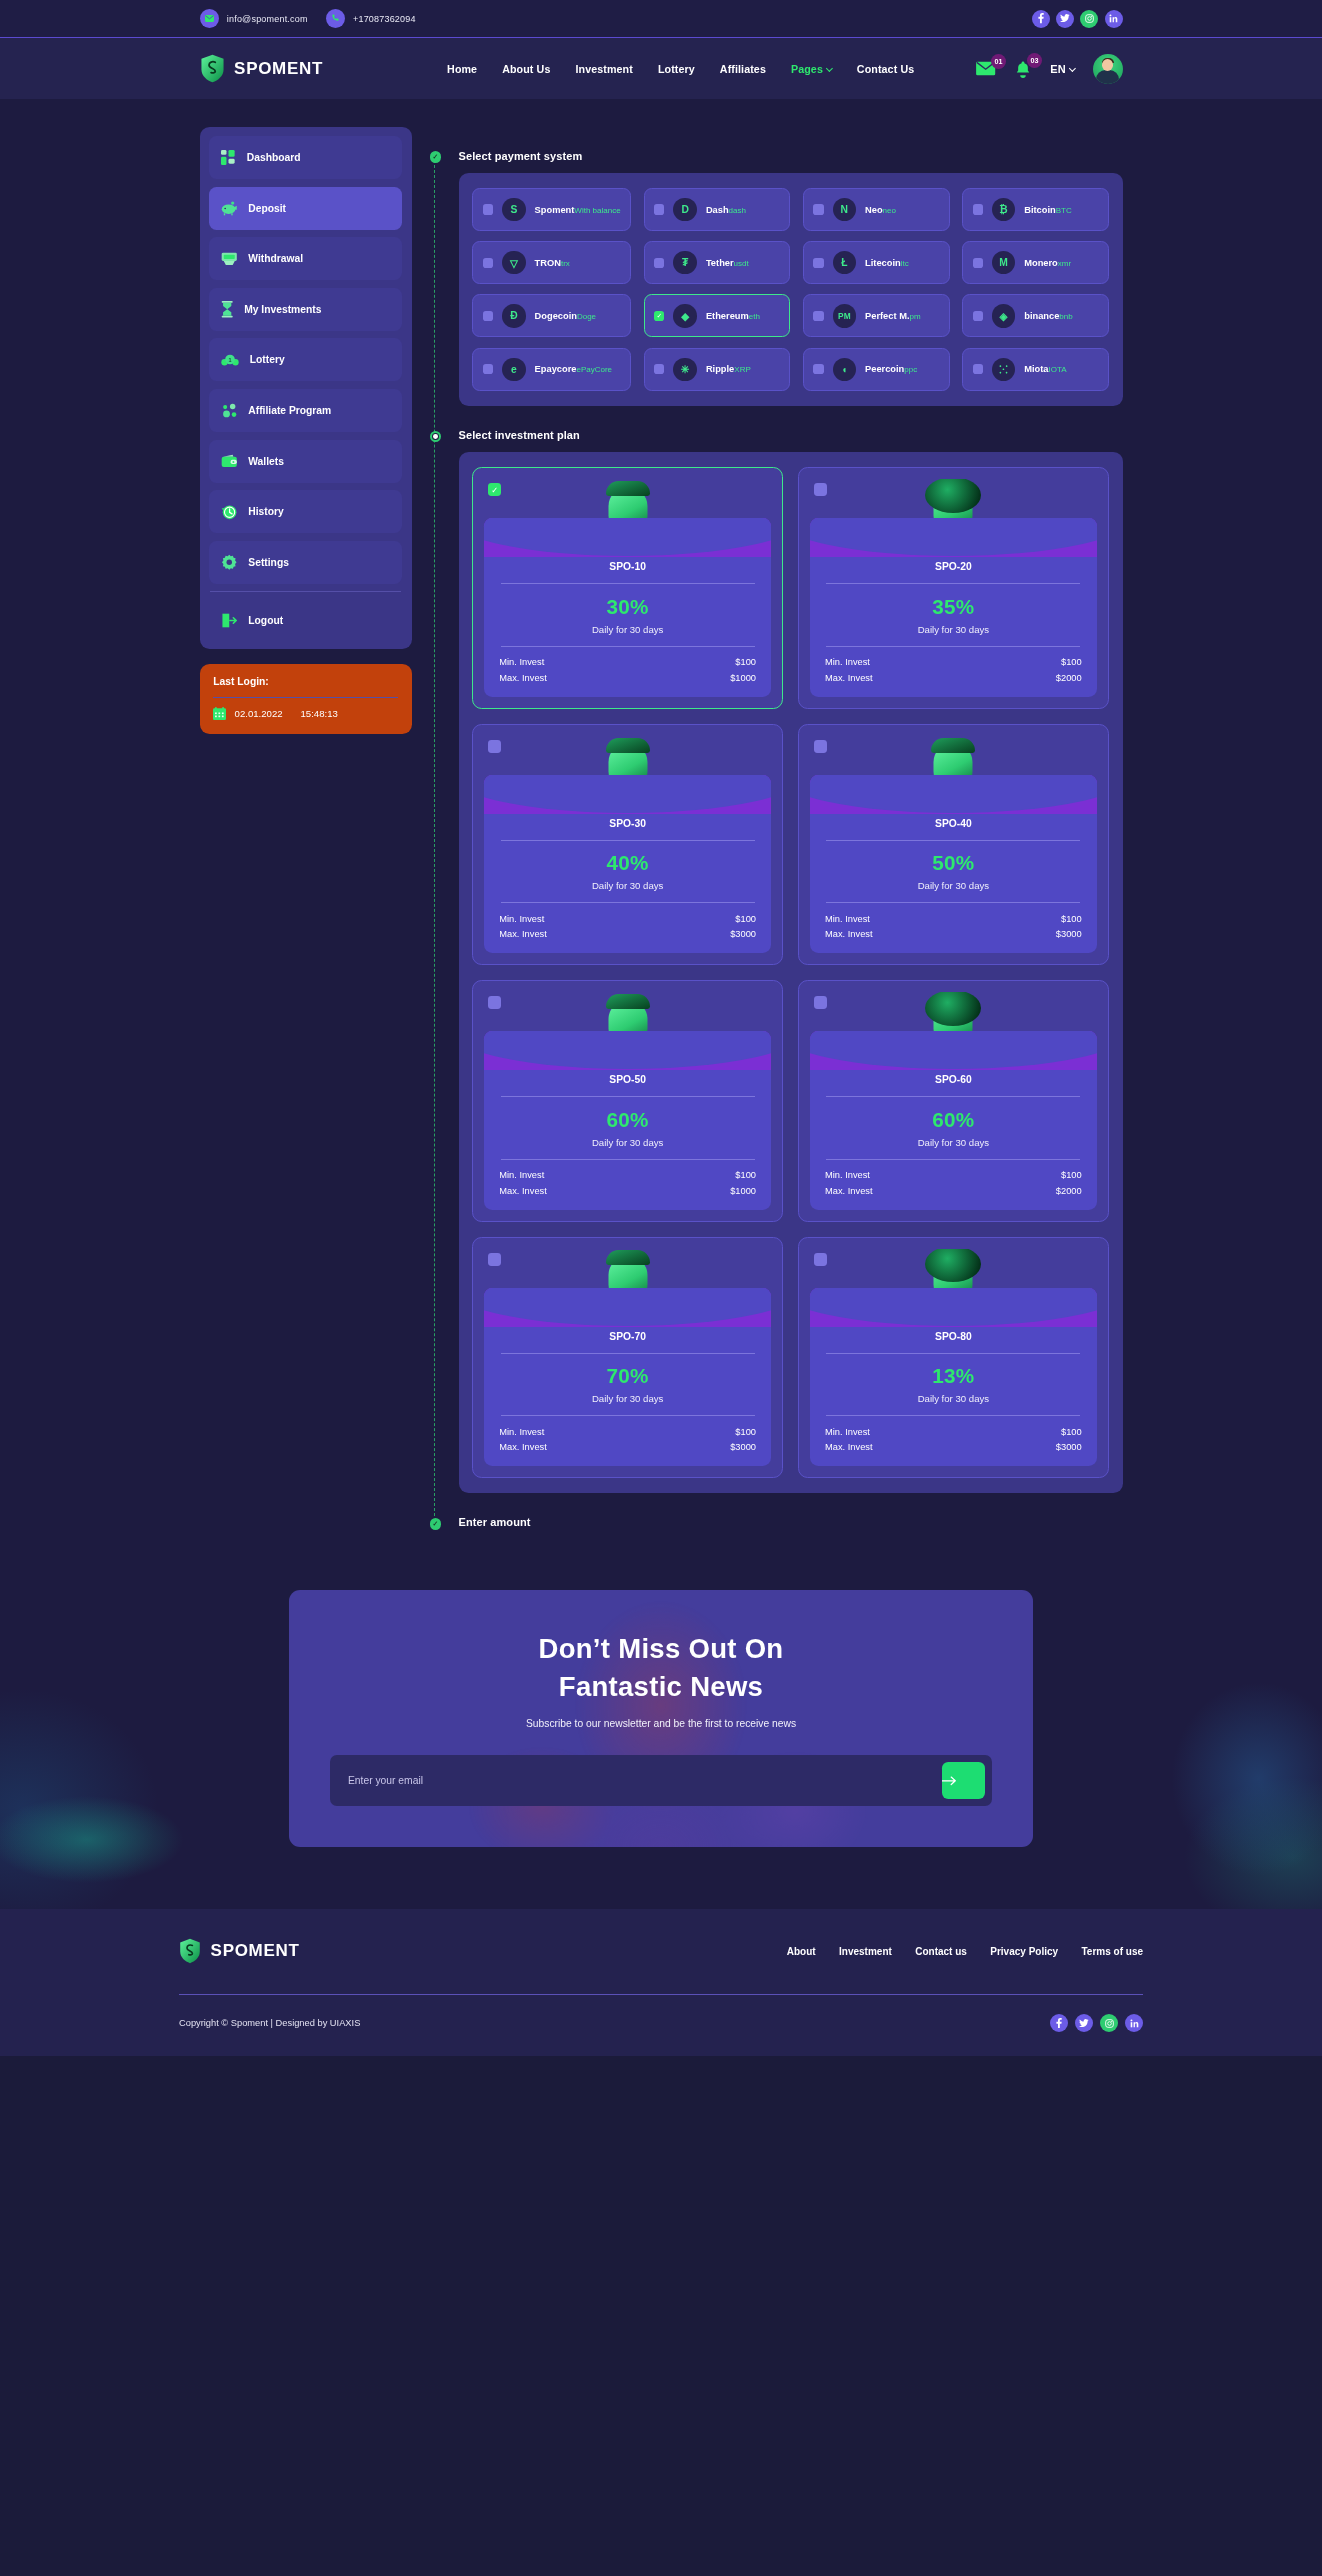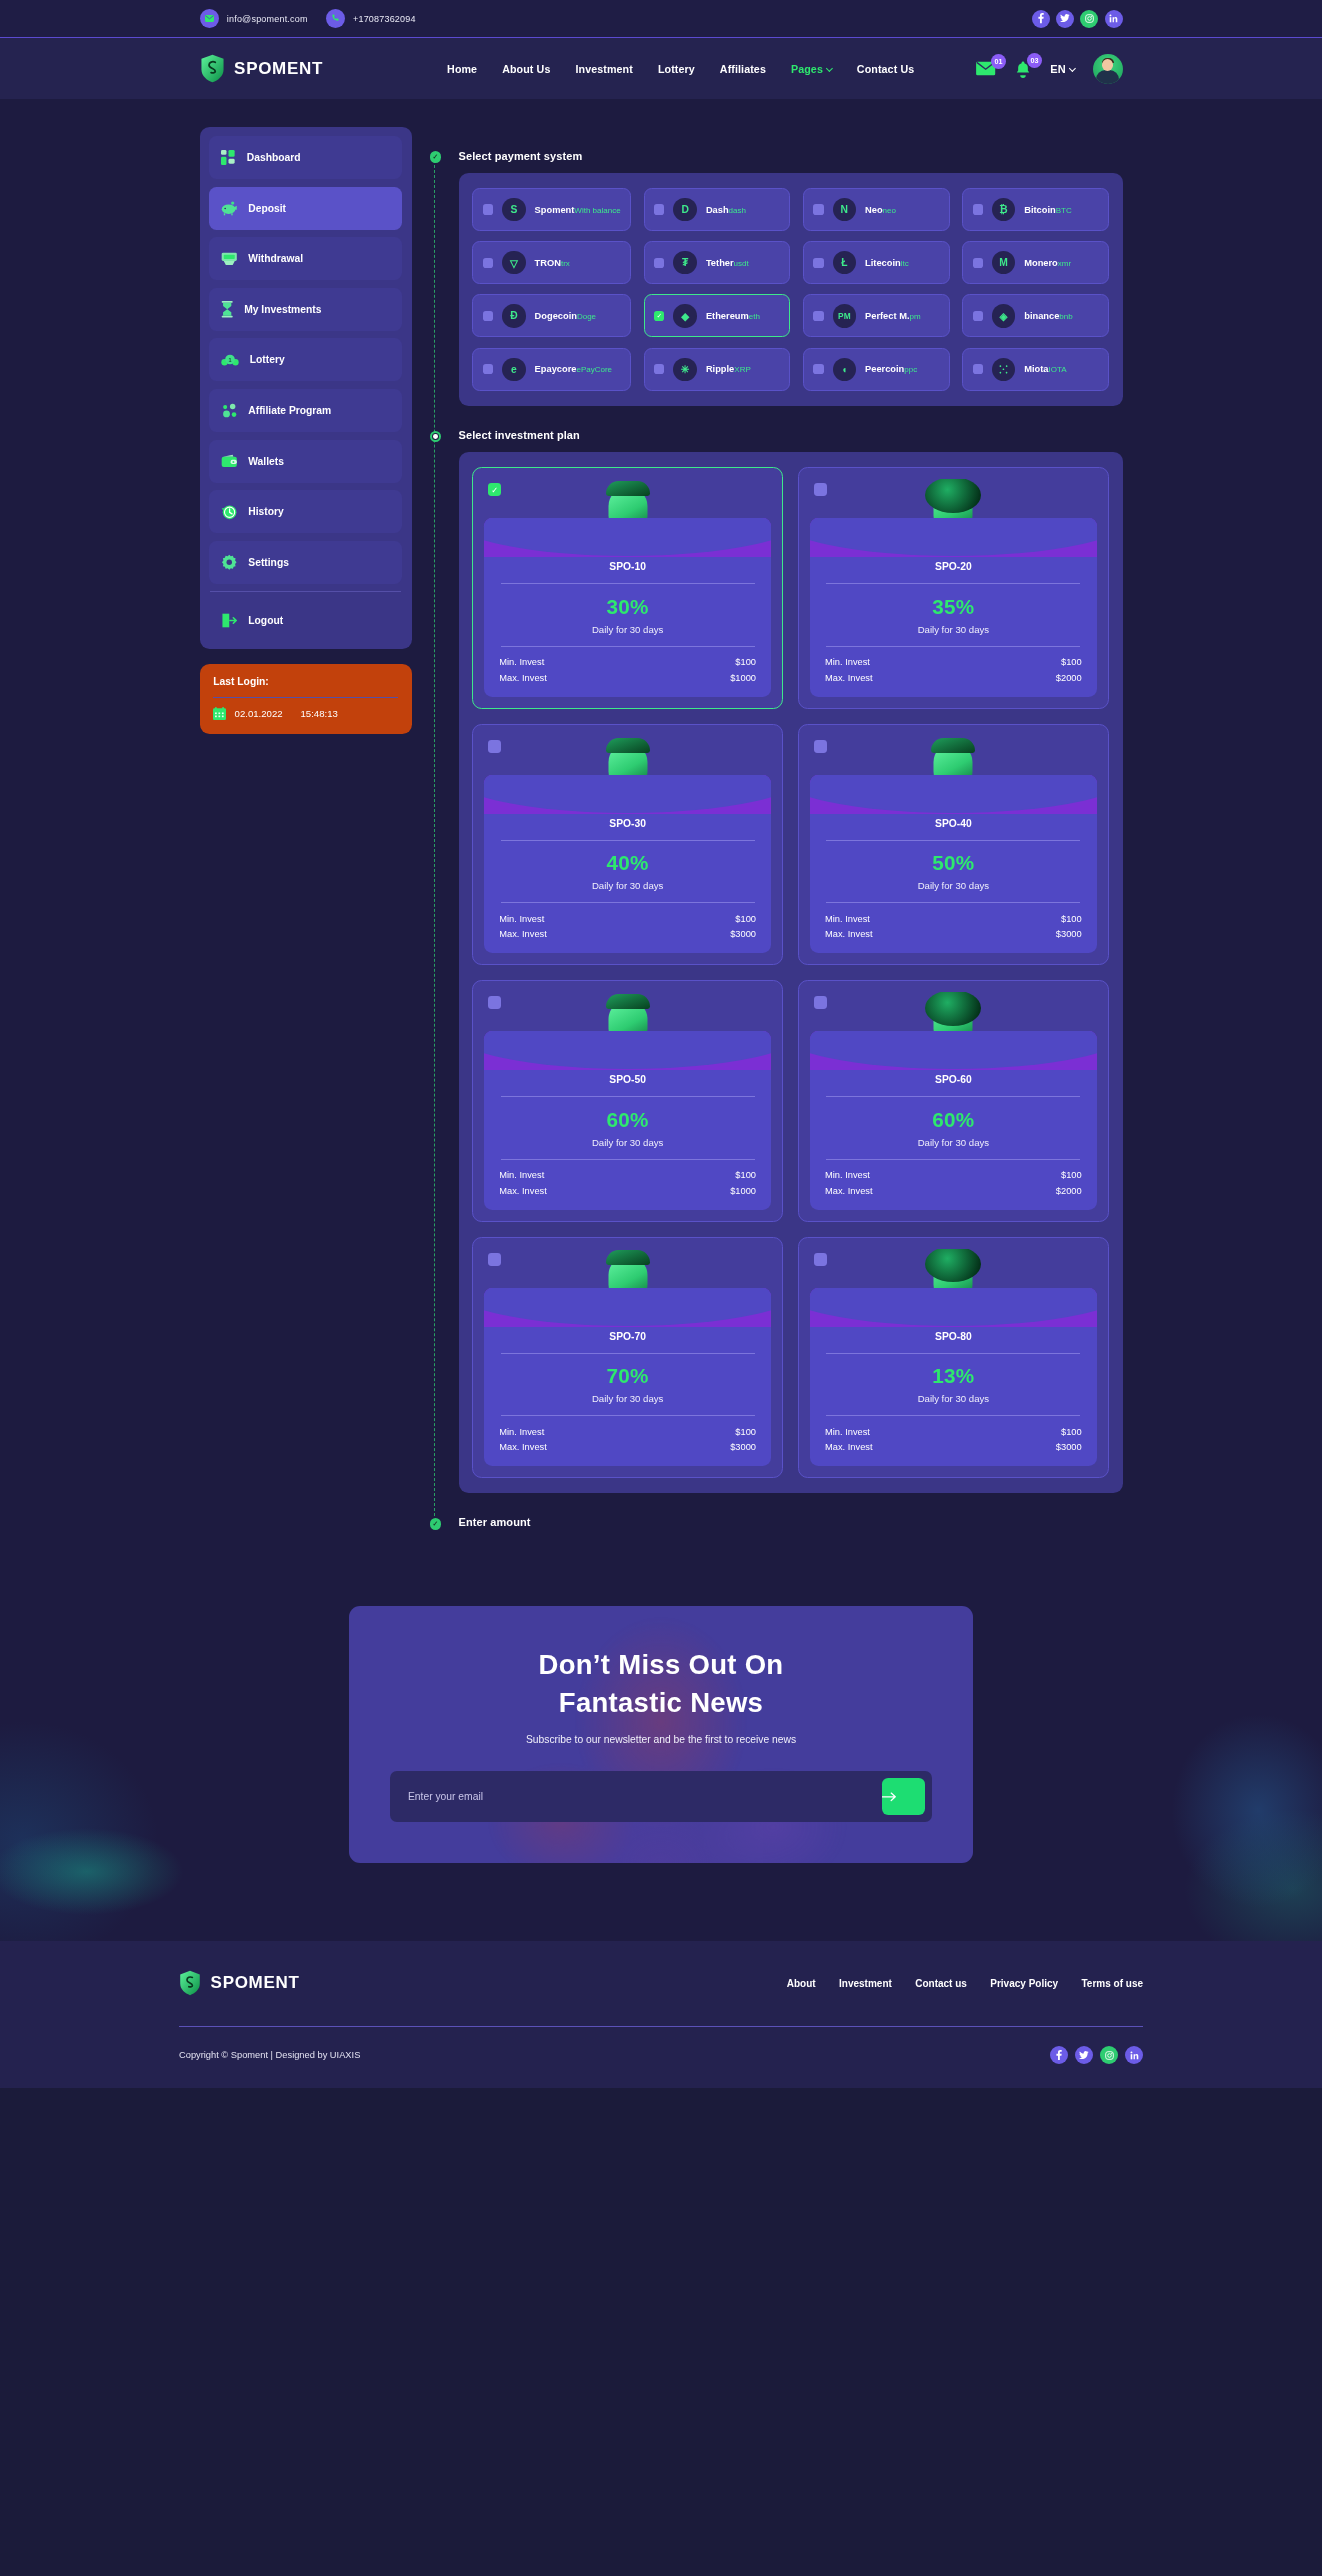--- a/index.html
+++ b/index.html
@@ -65,21 +65,21 @@
     border-right: 1.4px solid currentColor; border-bottom: 1.4px solid currentColor;
     transform: translateY(-2.1px) rotate(45deg);
   }
   .header-tools {
     margin-left: auto; display: flex; align-items: center; gap: 18px;
   }
   .tool { position: relative; cursor: pointer; display: flex; }
   .badge {
     position: absolute; top: -6.9px; right: -9.6px;
     min-width: 15px; height: 15px; border-radius: 50%;
-    background: #8b5cf6; color: #fff; font-size: 7.2px; font-weight: bold;
+    background: #701a75; color: #fff; font-size: 7.2px; font-weight: bold;
     display: flex; align-items: center; justify-content: center;
   }
   .lang { font-size: 11px; font-weight: bold; color: #fff; cursor: pointer; }
   .avatar {
     width: 30px; height: 30px; border-radius: 50%;
     background: radial-gradient(circle at 50% 35%, #3fd77f, #1a9d59);
     overflow: hidden; position: relative; flex: none;
   }
   .avatar .head {
     position: absolute; width: 11px; height: 11.7px; border-radius: 50%;
@@ -257,21 +257,21 @@
     display: flex; justify-content: space-between;
     font-size: 9.3px; margin-top: 5.5px; color: #fff;
   }
 
   
   .news-wrap {
     position: relative; background: #1d1b40;
     padding: 0 0 62px 0; overflow: hidden;
   }
   .news-box {
-    width: 624px; margin: 16px auto; position: relative; z-index: 3;
+    width: 744px; margin: 0 auto; position: relative; z-index: 3;
     background: #443d9c; border-radius: 11px;
     padding: 40px 41px 41px 41px; text-align: center;
     overflow: hidden;
   }
   .news-bg {
     position: absolute; inset: 0; opacity: .35;
     background:
       radial-gradient(ellipse 124px 151px at 50% 45%, rgba(190,60,60,.85), transparent 70%),
       radial-gradient(ellipse 103px 83px at 34% 84%, rgba(170,55,75,.8), transparent 72%),
       radial-gradient(ellipse 103px 83px at 68% 86%, rgba(120,70,180,.8), transparent 72%),

